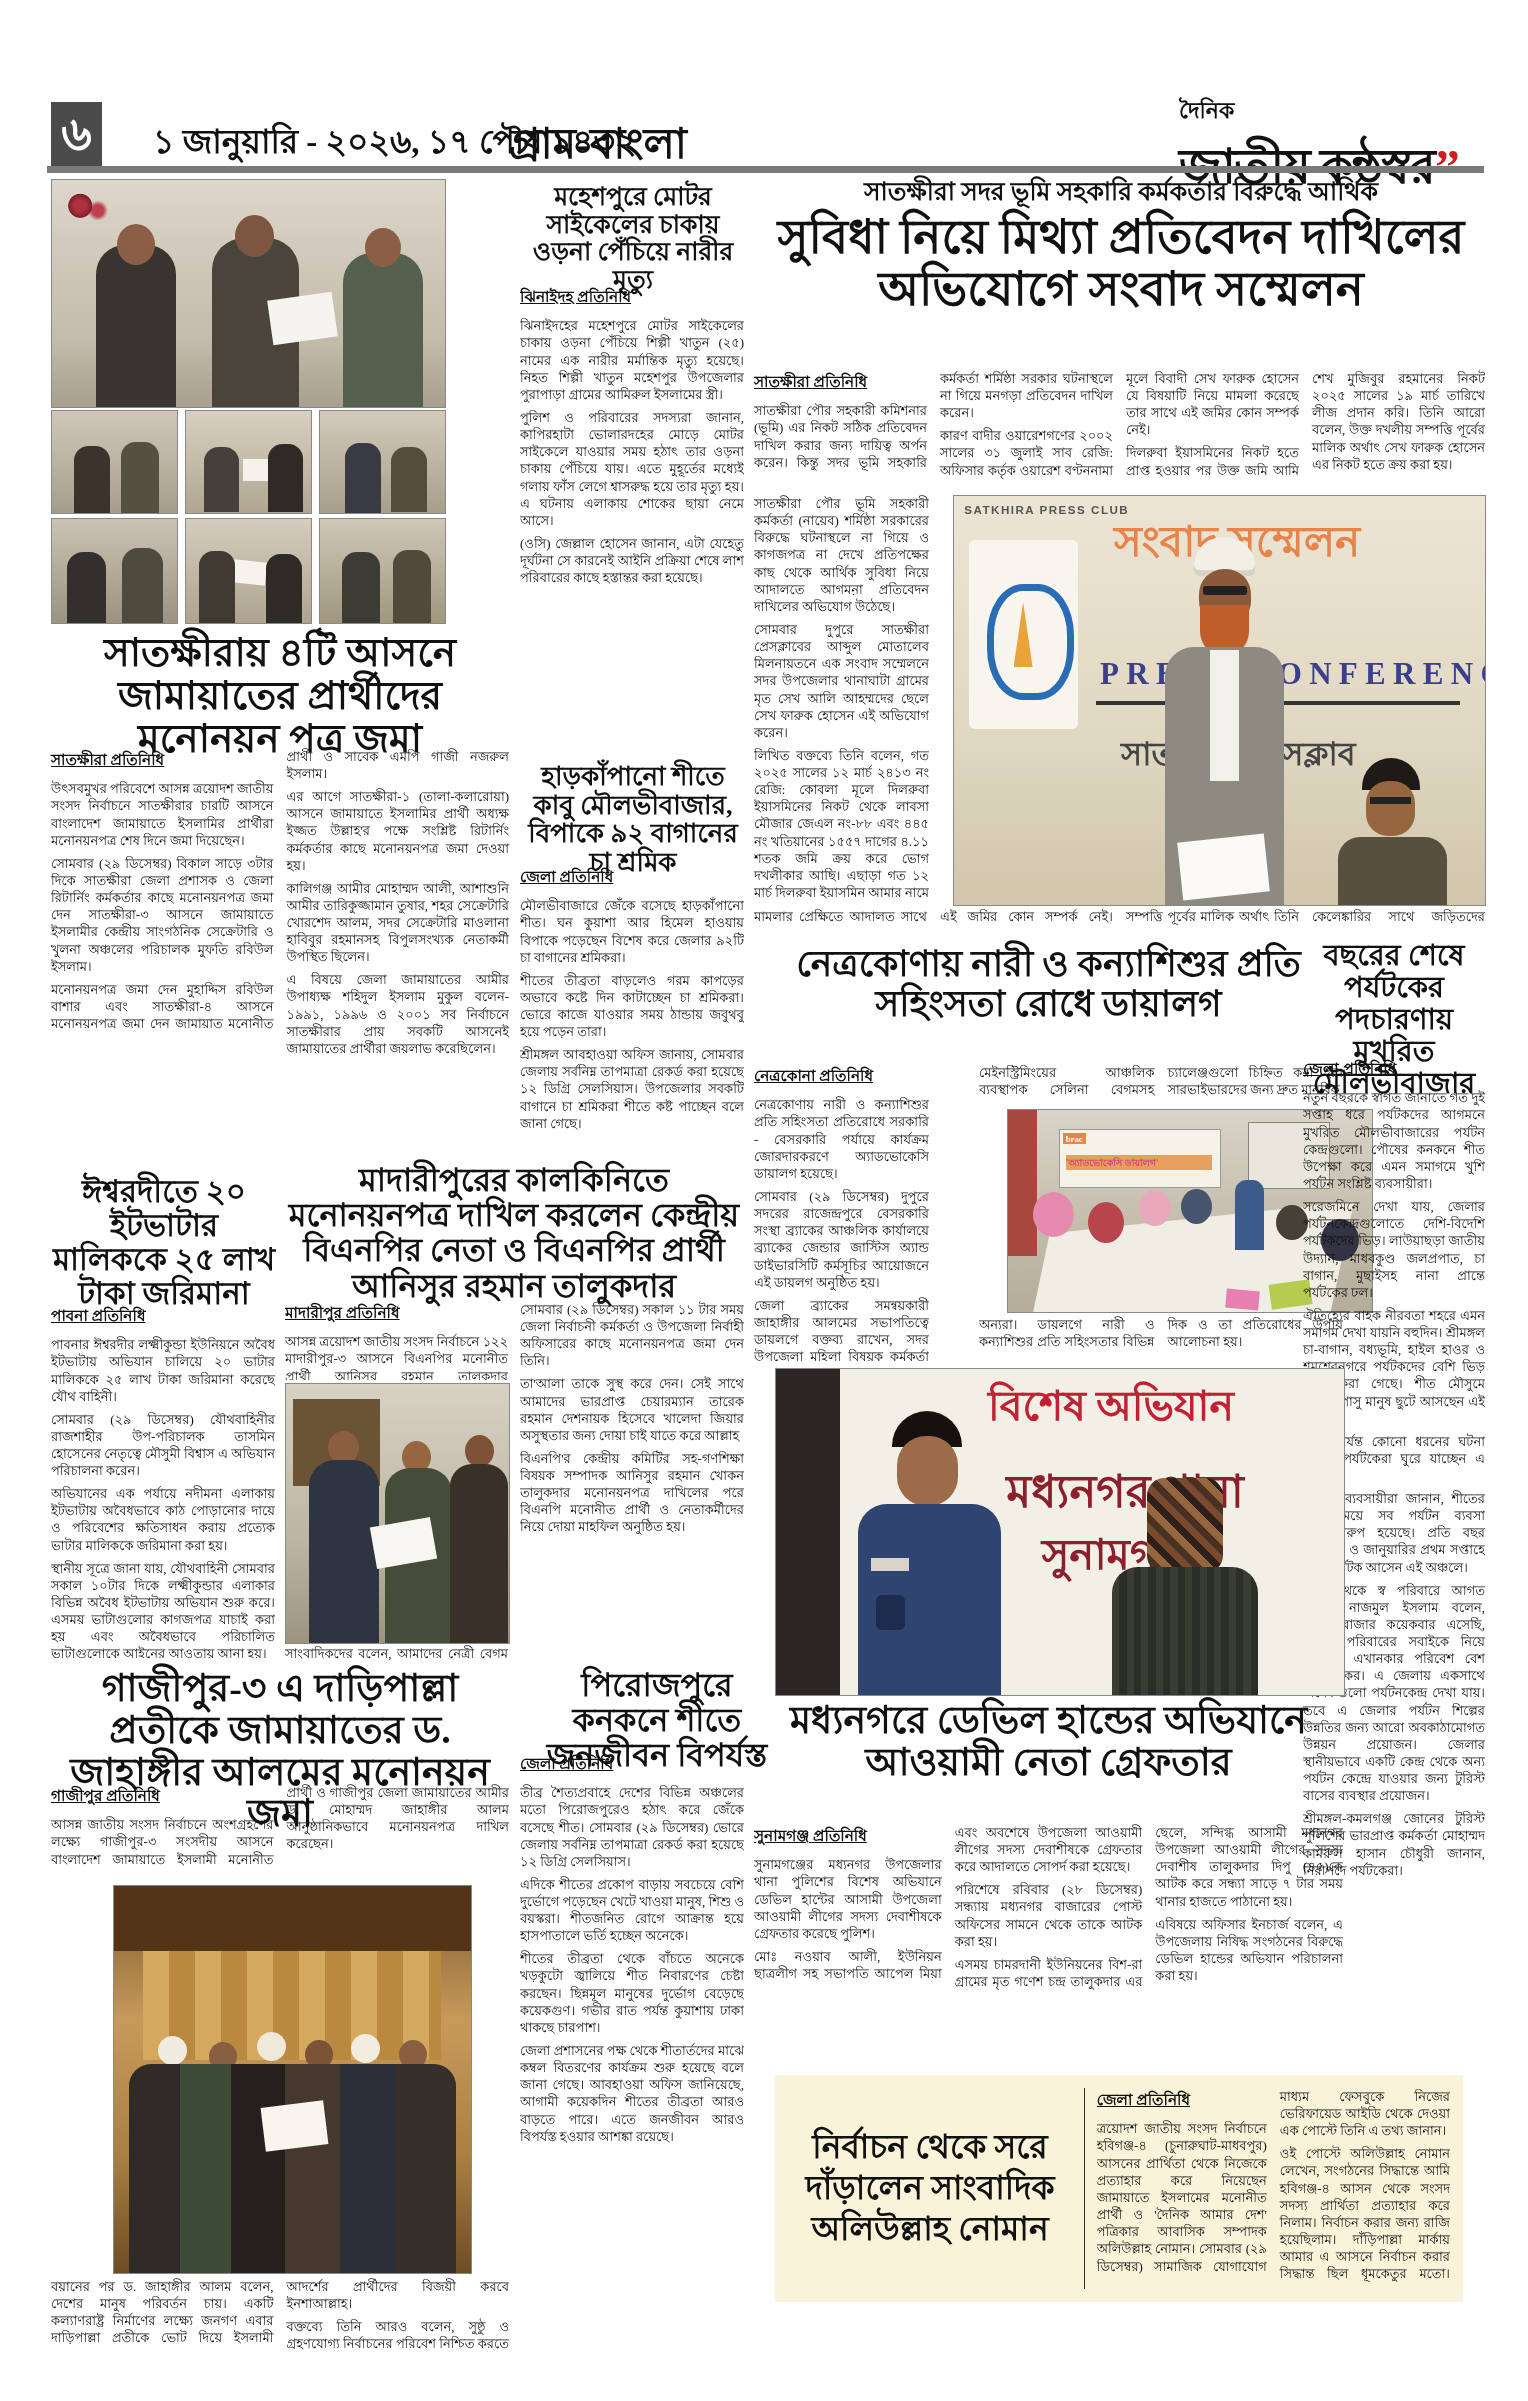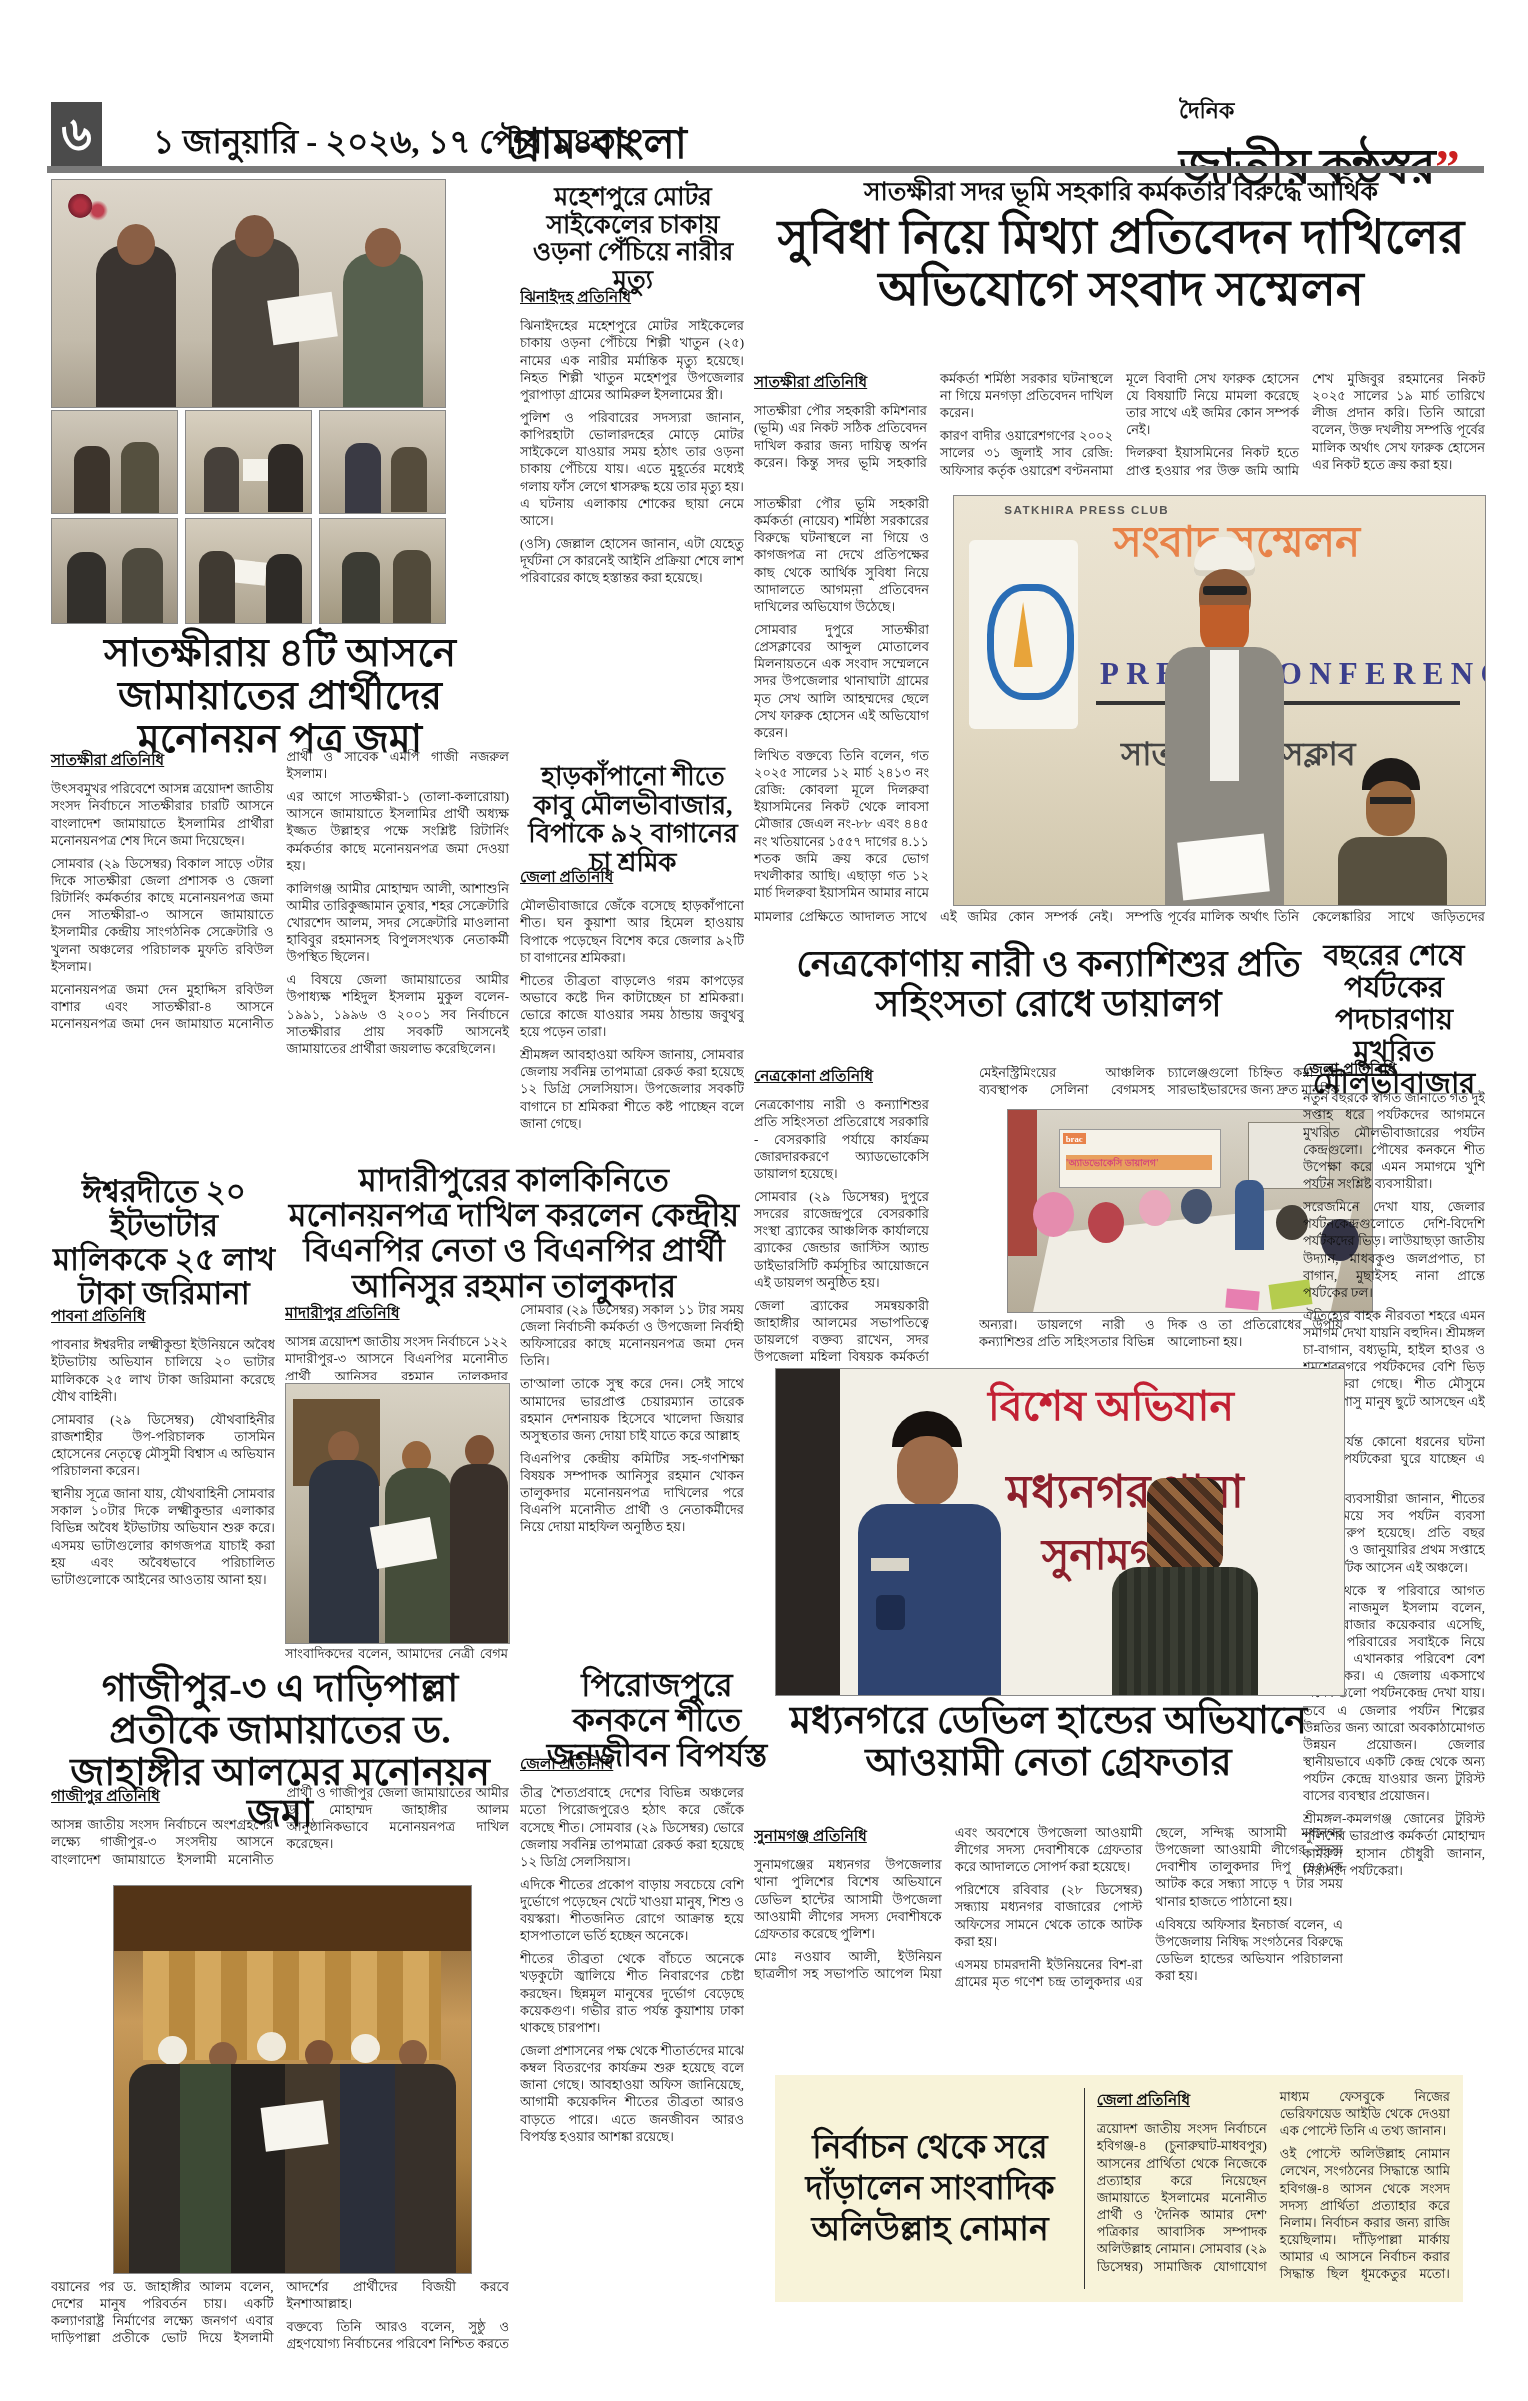--- a/index.html
+++ b/index.html
@@ -23,21 +23,21 @@
   .cols2{column-count:2;column-gap:13px;}
   .cols3{column-count:3;column-gap:13px;}
   .cols4{column-count:4;column-gap:13px;}
   
   .photo{position:absolute;overflow:hidden;background:#b9b2a6;border:0.7px solid #888;}
   .ph{position:absolute;}
   .round{border-radius:50%;}
   .press-bn{color:#e8834a;font-weight:bold;font-size:42px;white-space:nowrap;}
   .press-en{color:#3b3f8c;font-weight:bold;font-size:31px;letter-spacing:7.3px;white-space:nowrap;}
   .press-sub{color:#444;font-weight:bold;font-size:32px;white-space:nowrap;}
-  .club-sign{color:#555;font-family:"Liberation Sans",sans-serif;font-weight:bold;font-size:11.6px;letter-spacing:1.5px;margin-left:40px;}
+  .club-sign{color:#555;font-family:"Liberation Sans",sans-serif;font-weight:bold;font-size:11.6px;letter-spacing:1.5px;}
   .devil-red{color:#c22033;font-weight:bold;text-align:center;line-height:1.25;}
   .brac-band{background:#e8834a;color:#fff;font-size:8.7px;font-weight:bold;padding:0.7px 2.9px;}
   .dialog-pink{color:#d4457a;font-weight:bold;font-size:9.5px;text-align:left;}
   
   .cream{background:#f8f3d9;}
   .box-headline{font-weight:bold;font-size:33px;line-height:1.25;text-align:center;}
   .vdiv{background:#333;width:1.5px;}
 </style>
 </head>
 <body>
@@ -209,20 +209,21 @@
     <p class="bt">সংশ্লিষ্ট ব্যবসায়ীরা জানান, শীতের এই সময়ে সব পর্যটন ব্যবসা আশানোরুপ হয়েছে। প্রতি বছর ডিসেম্বর ও জানুয়ারির প্রথম সপ্তাহে প্রচুর পর্যটক আসেন এই অঞ্চলে।</p>
     <p class="bt">ঢাকা থেকে স্ব পরিবারে আগত পর্যটক নাজমুল ইসলাম বলেন, মৌলভীবাজার কয়েকবার এসেছি, এবছর পরিবারের সবাইকে নিয়ে এসেছি। এখানকার পরিবেশ বেশ মনোমুগ্ধকর। এ জেলায় একসাথে অনেকগুলো পর্যটনকেন্দ্র দেখা যায়। তবে এ জেলার পর্যটন শিল্পের উন্নতির জন্য আরো অবকাঠামোগত উন্নয়ন প্রয়োজন। জেলার স্থানীয়ভাবে একটি কেন্দ্র থেকে অন্য পর্যটন কেন্দ্রে যাওয়ার জন্য টুরিস্ট বাসের ব্যবস্থার প্রয়োজন।</p>
     <p class="bt">শ্রীমঙ্গল-কমলগঞ্জ জোনের টুরিস্ট পুলিশের ভারপ্রাপ্ত কর্মকর্তা মোহাম্মদ কামরুল হাসান চৌধুরী জানান, নিরাপদে পর্যটকেরা।</p>
   </div>
 
   <div class="abs headline" style="left:51px;top:1175px;width:226px;font-size:31px;">ঈশ্বরদীতে ২০ ইটভাটার মালিককে ২৫ লাখ টাকা জরিমানা</div>
   <div class="abs" style="left:51px;top:1304px;width:224px;height:354px;overflow:hidden;">
     <p class="byline">পাবনা প্রতিনিধি</p>
     <p class="bt">পাবনার ঈশ্বরদীর লক্ষ্মীকুন্ডা ইউনিয়নে অবৈধ ইটভাটায় অভিযান চালিয়ে ২০ ভাটার মালিককে ২৫ লাখ টাকা জরিমানা করেছে যৌথ বাহিনী।</p>
     <p class="bt">সোমবার (২৯ ডিসেম্বর) যৌথবাহিনীর রাজশাহীর উপ-পরিচালক তাসমিন হোসেনের নেতৃত্বে মৌসুমী বিশ্বাস এ অভিযান পরিচালনা করেন।</p>
+    <p class="bt">অভিযানের এক পর্যায়ে নদীমনা এলাকায় ইটভাটায় অবৈধভাবে কাঠ পোড়ানোর দায়ে ও পরিবেশের ক্ষতিসাধন করায় প্রত্যেক ভাটার মালিককে জরিমানা করা হয়।</p>
     <p class="bt">স্থানীয় সূত্রে জানা যায়, যৌথবাহিনী সোমবার সকাল ১০টার দিকে লক্ষ্মীকুন্ডার এলাকার বিভিন্ন অবৈধ ইটভাটায় অভিযান শুরু করে। এসময় ভাটাগুলোর কাগজপত্র যাচাই করা হয় এবং অবৈধভাবে পরিচালিত ভাটাগুলোকে আইনের আওতায় আনা হয়।</p>
   </div>
 
   <div class="abs headline" style="left:285px;top:1163px;width:458px;font-size:32px;">মাদারীপুরের কালকিনিতে মনোনয়নপত্র দাখিল করলেন কেন্দ্রীয় বিএনপির নেতা ও বিএনপির প্রার্থী আনিসুর রহমান তালুকদার</div>
   <div class="abs" style="left:285px;top:1301px;width:223px;height:79px;overflow:hidden;">
     <p class="byline">মাদারীপুর প্রতিনিধি</p>
     <p class="bt">আসন্ন ত্রয়োদশ জাতীয় সংসদ নির্বাচনে ১২২ মাদারীপুর-৩ আসনে বিএনপির মনোনীত প্রার্থী আনিসুর রহমান তালুকদার মনোনয়নপত্র দাখিল করেছেন।</p>
   </div>
 
   <div class="photo" style="left:285px;top:1383px;width:223px;height:259px;background:linear-gradient(180deg,#d8d2c4 0%,#bdb5a2 60%,#9d9480 100%);">

